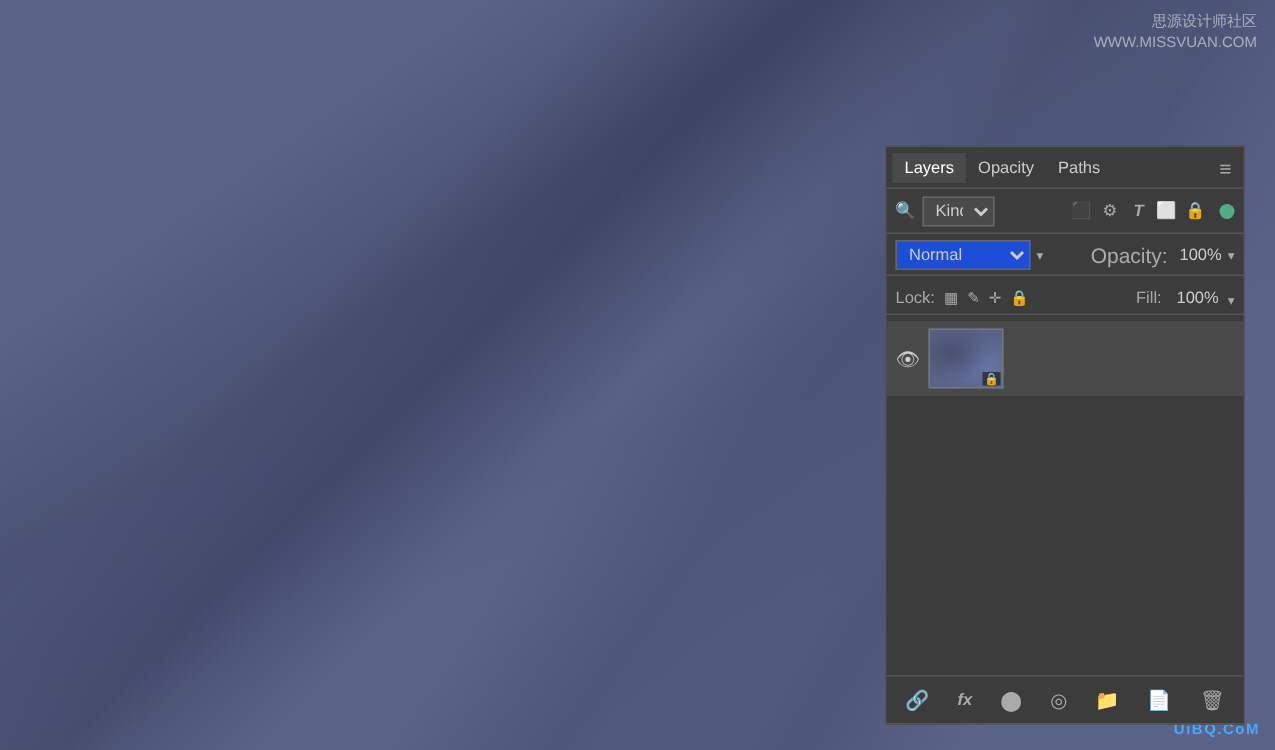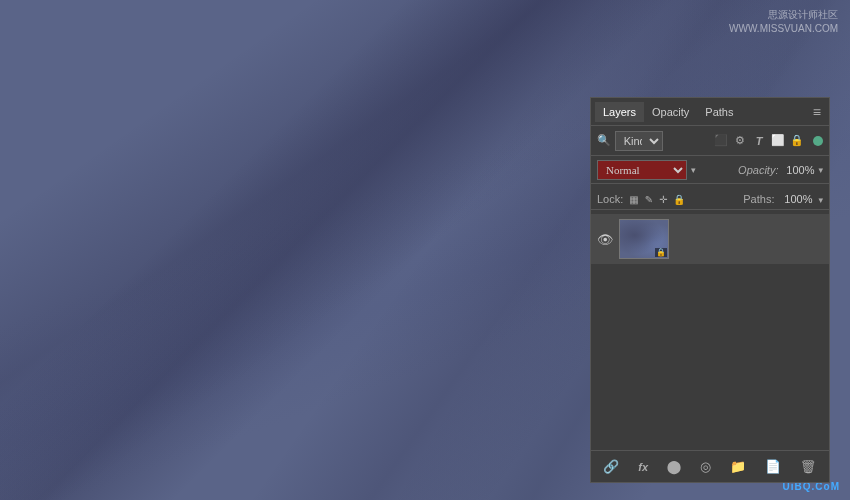--- a/index.html
+++ b/index.html
@@ -167,35 +167,33 @@
     #blend-row {
       display: flex;
       align-items: center;
       padding: 4px 6px;
       border-bottom: 1px solid #555;
       height: 28px;
       gap: 4px;
     }
 
     #blend-select {
-      background: #7f1d1d;
+      background: #1d4ed8;
       border: 1px solid #666;
       color: #ccc;
       font-size: 11px;
       padding: 2px 4px;
       width: 90px;
       height: 20px;
-      font-family: Liberation Serif, serif;
     }
 
     #opacity-label {
       color: #aaa;
-      font-size: 11px;
+      font-size: 14px;
       margin-left: auto;
-      font-style: italic;
     }
 
     #opacity-value {
       color: #ccc;
       font-size: 11px;
       width: 32px;
       text-align: right;
     }
 
     .chevron-icon {
@@ -374,21 +372,21 @@
     <span id="opacity-value">100%</span>
     <span class="chevron-icon">▾</span>
   </div>
 
   <div id="lock-row">
     <span id="lock-label">Lock:</span>
     <span class="lock-icon">▦</span>
     <span class="lock-icon">✎</span>
     <span class="lock-icon">✛</span>
     <span class="lock-icon">🔒</span>
-    <span id="fill-label">Paths:</span>
+    <span id="fill-label">Fill:</span>
     <span id="fill-value">100%</span>
     <span class="chevron-icon">▾</span>
   </div>
 
   <div id="layers-list">
     <div class="layer-item">
       <span class="layer-visibility">👁</span>
       <div class="layer-thumb">
         <span class="layer-thumb-badge">🔒</span>
       </div>

